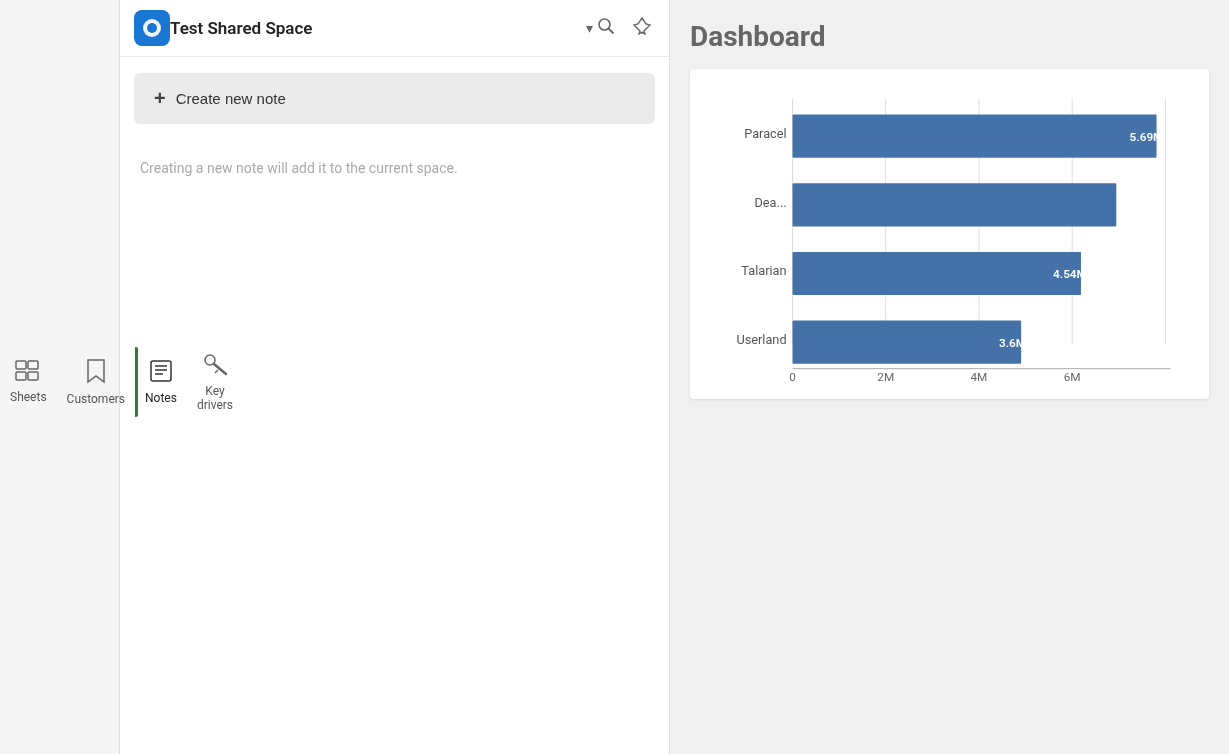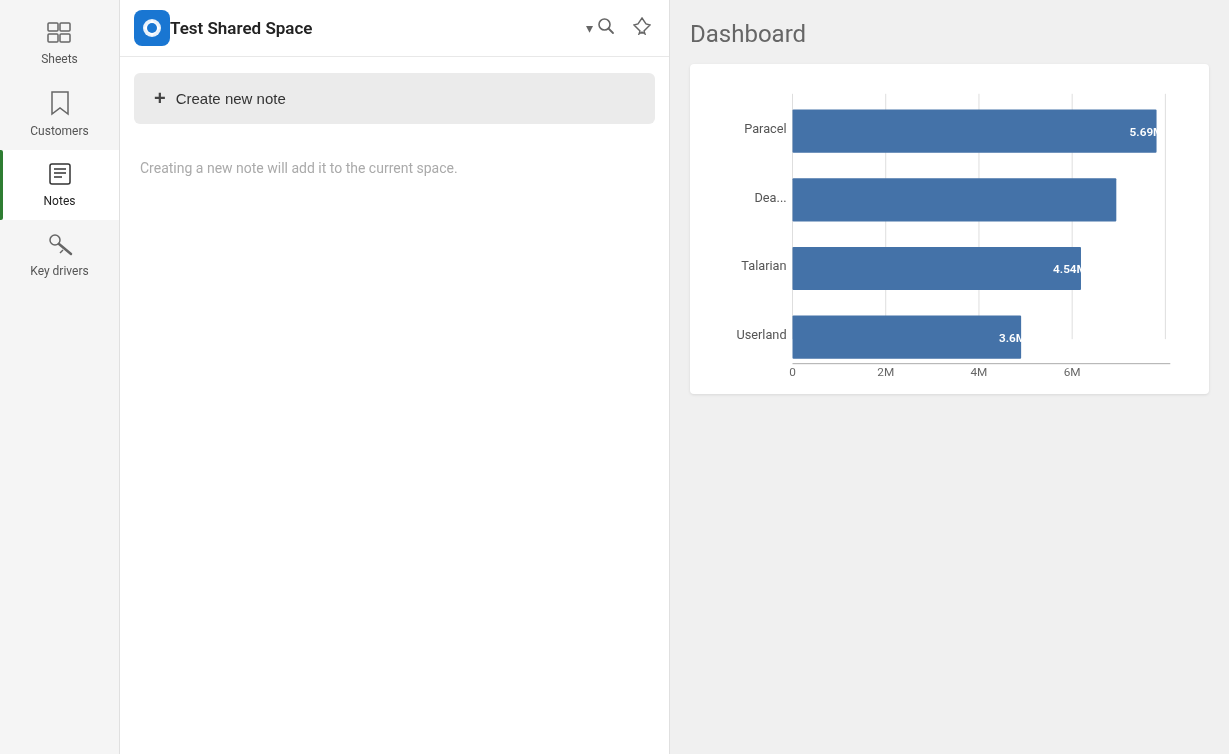--- a/index.html
+++ b/index.html
@@ -4,21 +4,21 @@
   <style>
     * { box-sizing: border-box; margin: 0; padding: 0; }
     body { font-family: -apple-system, BlinkMacSystemFont, 'Segoe UI', Roboto, sans-serif; background: #f0f0f0; display: flex; width: 1229px; height: 754px; overflow: hidden; }
 
     
     .sidebar {
       width: 120px;
       min-width: 120px;
       background: #f5f5f5;
       display: flex;
-      flex-direction: column;
+      flex-direction: row;
       align-items: center;
       padding-top: 10px;
       border-right: 1px solid #e0e0e0;
     }
     .sidebar-item {
       display: flex;
       flex-direction: column;
       align-items: center;
       padding: 12px 10px;
       width: 100%;
@@ -159,22 +159,22 @@
 
     
     .dashboard-area {
       flex: 1;
       background: #f0f0f0;
       padding: 20px;
       overflow: auto;
       position: relative;
     }
     .dashboard-title {
-      font-size: 24px;
-      font-weight: 400;
+      font-size: 28px;
+      font-weight: 700;
       color: #666;
       margin-bottom: 16px;
     }
     .chart-card {
       background: #fff;
       border-radius: 4px;
       padding: 20px 24px 16px;
       box-shadow: 0 1px 3px rgba(0,0,0,0.1);
     }
     .chart-title {

